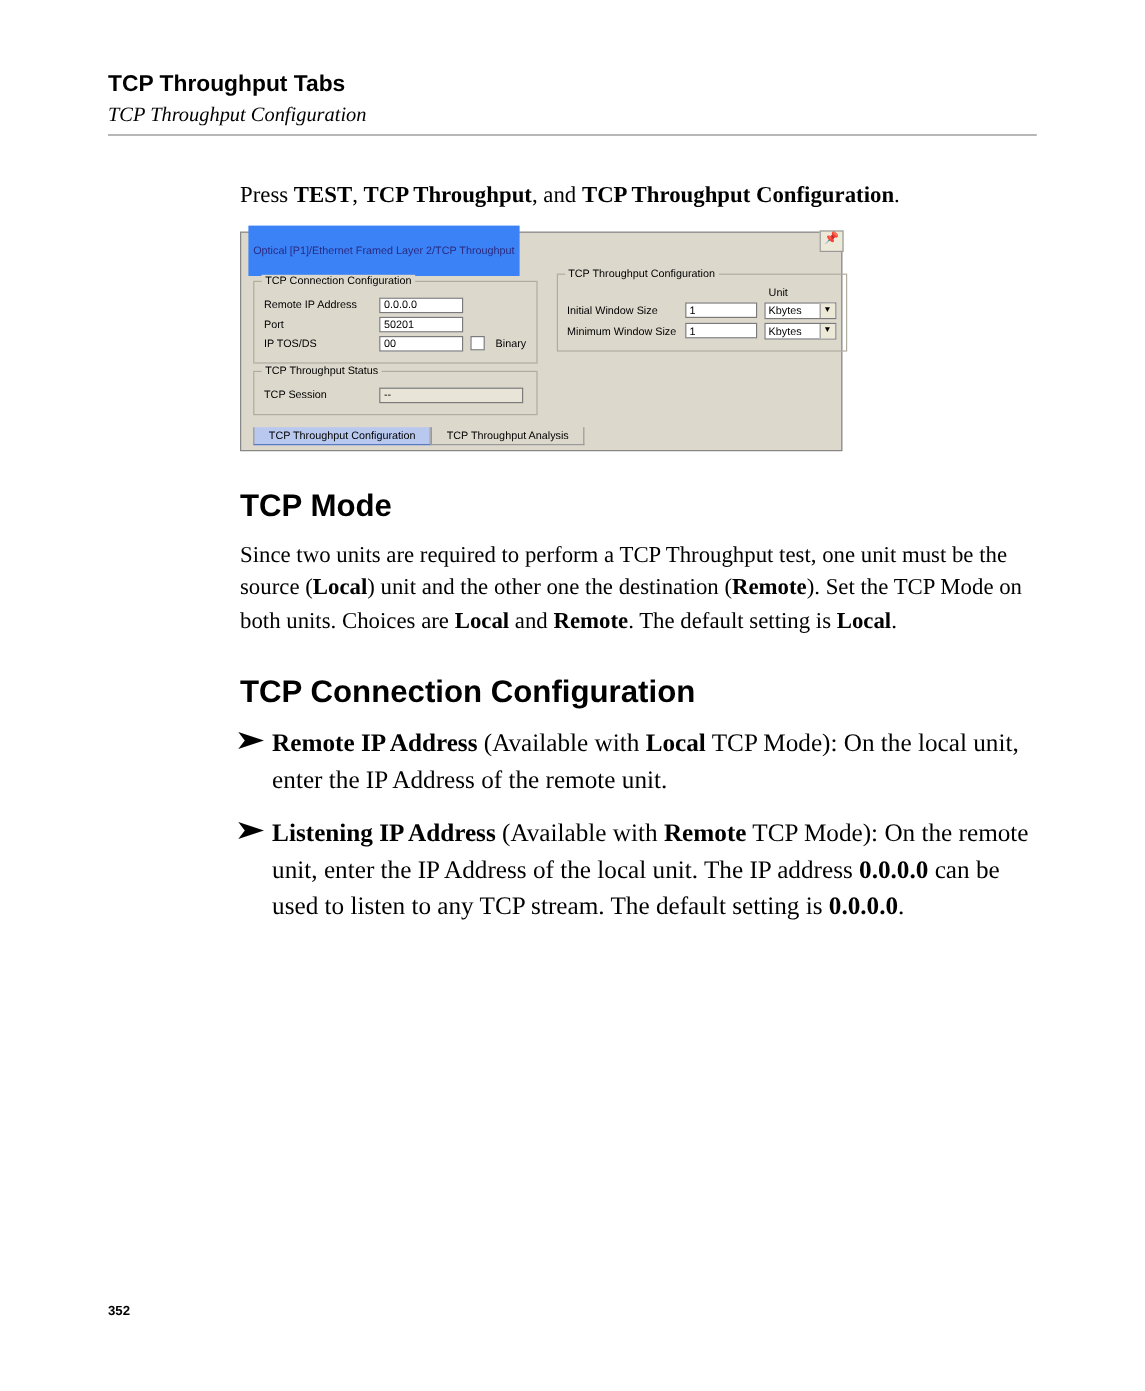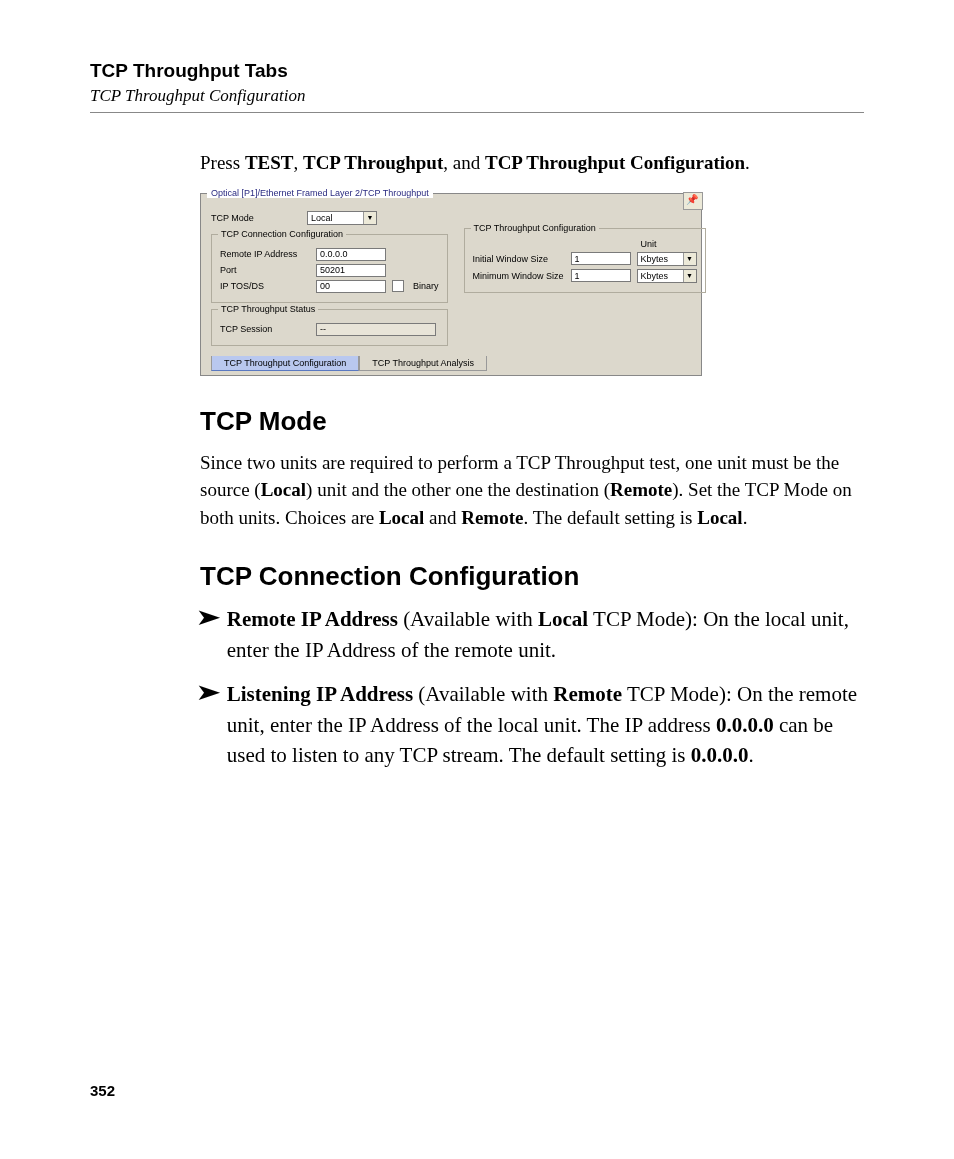--- a/index.html
+++ b/index.html
@@ -73,22 +73,22 @@
     color: #000;
     background: #dcd8cc;
     border: 1px solid #888;
     position: relative;
     margin: 8px 0 18px 0;
   }
   .panel-title {
     position: absolute;
     top: -6px;
     left: 6px;
-    background: #ffffff;
-    padding: 0 4px;
+    background: #3b82f6;
+    padding: 16px 4px;
     color: #2a2a80;
     font-size: 9px;
   }
   .panel-pin {
     position: absolute;
     top: -2px;
     right: -2px;
     width: 18px;
     height: 16px;
     background: #ece9d8;
@@ -189,21 +189,21 @@
   .unit-hdr .sp2 { width: 76px; }
 
   .footer {
     position: absolute;
     bottom: 60px;
     left: 90px;
     right: 90px;
     display: flex;
     justify-content: space-between;
     align-items: baseline;
-    font-size: 15px;
+    font-size: 11px;
   }
   .footer .pno { font-weight: bold; font-family: Arial, sans-serif; }
 </style>
 </head>
 <body>
 
 <div class="page">
 
   <div class="header-title">TCP Throughput Tabs</div>
   <div class="header-sub">TCP Throughput Configuration</div>

